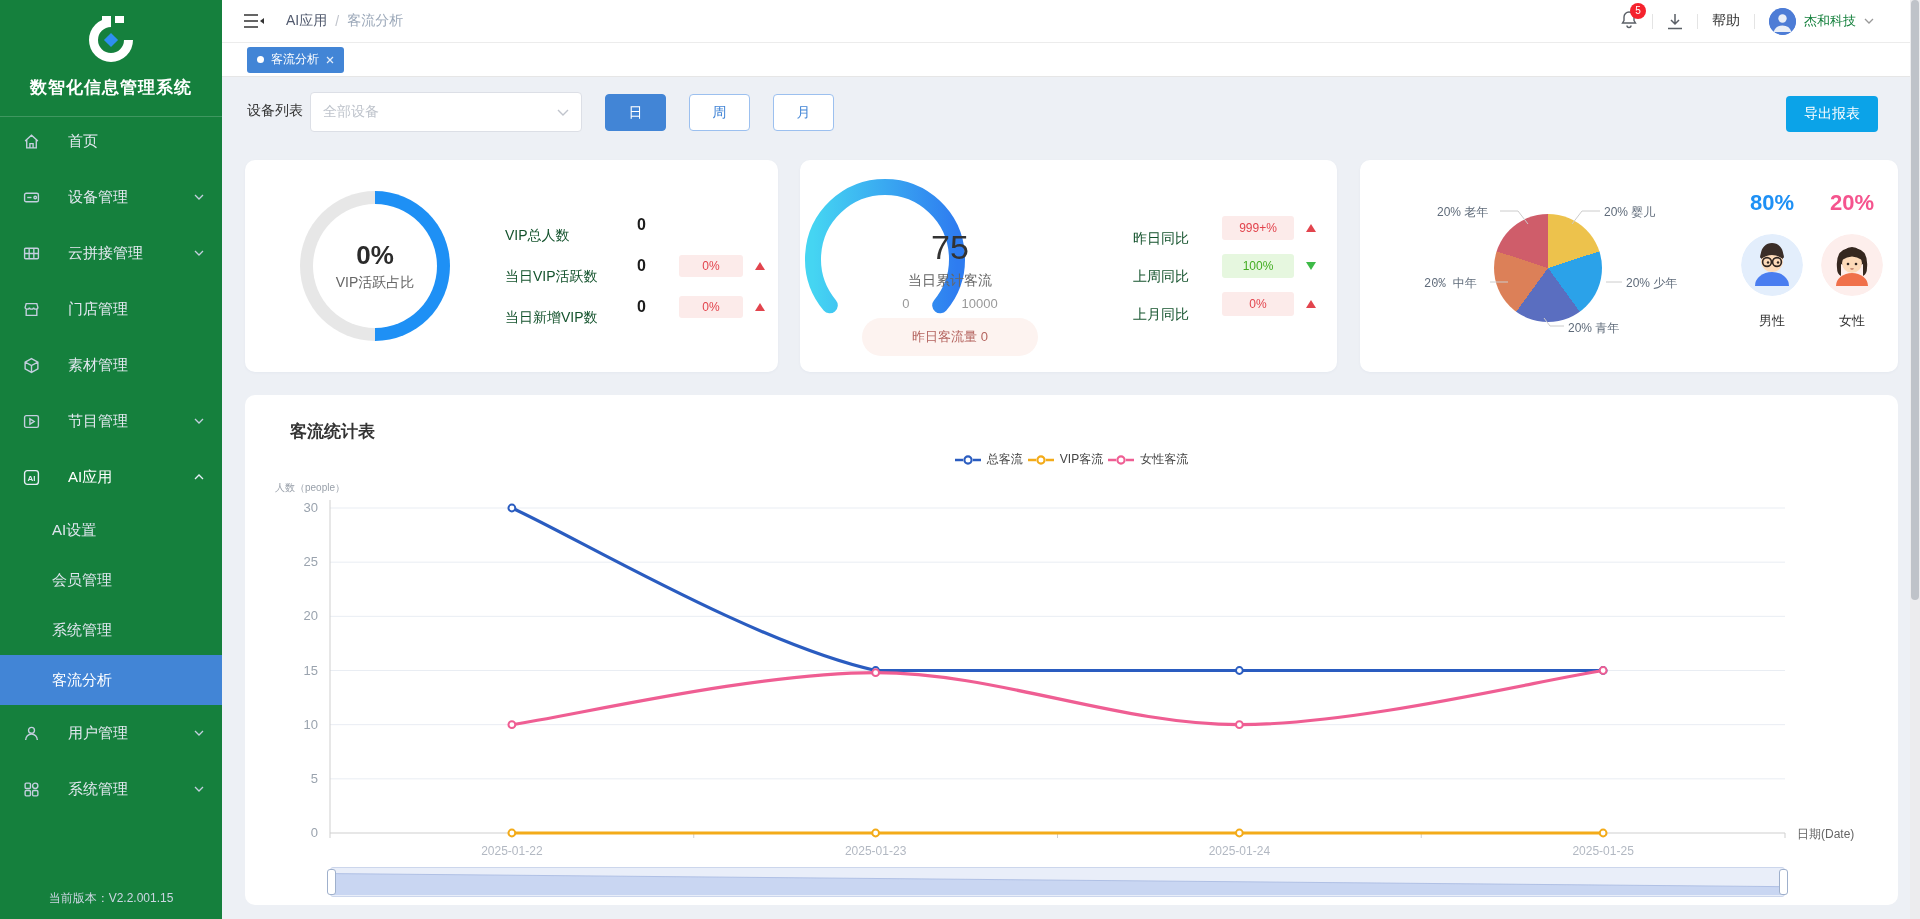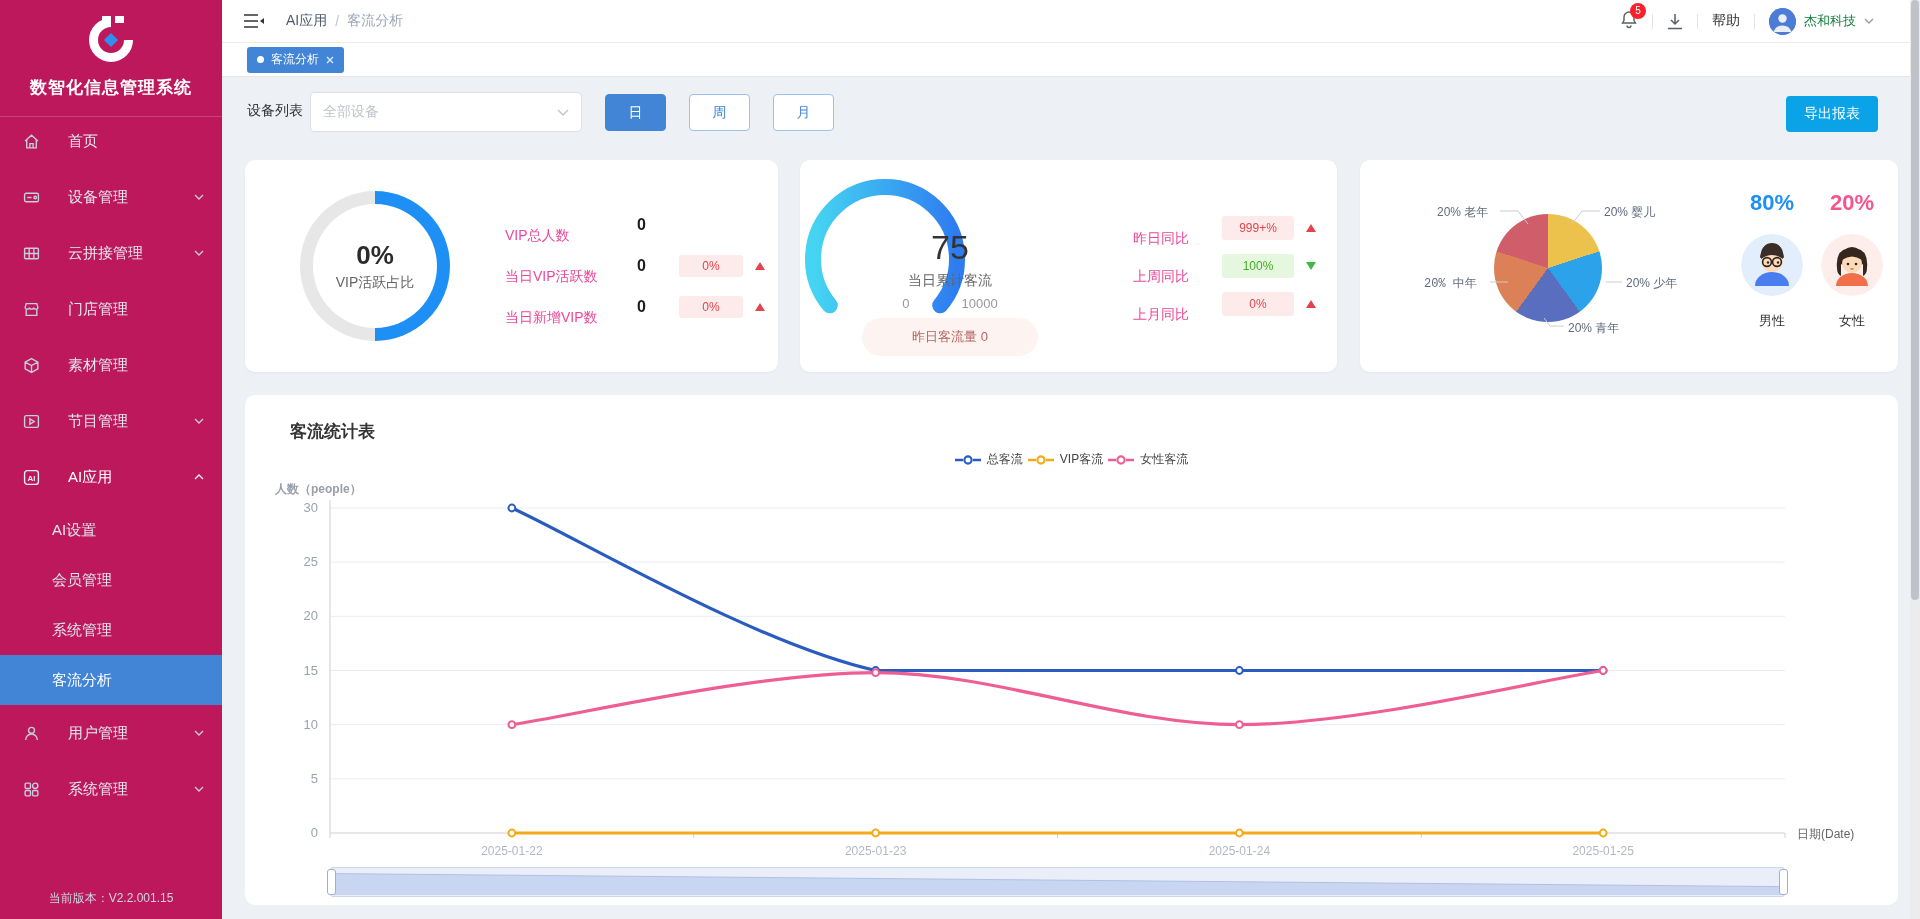--- a/index.html
+++ b/index.html
@@ -1,21 +1,21 @@
 <!DOCTYPE html>
 <html><head>
 <meta charset="utf-8">
 <style>
   *{margin:0;padding:0;box-sizing:border-box;}
   html,body{width:1920px;height:919px;overflow:hidden;}
   body{font-family:"Liberation Sans","DejaVu Sans",sans-serif;background:#edf0f5;}
   .screen{position:relative;width:1920px;height:919px;overflow:hidden;}
 
   
-  .sidebar{position:absolute;left:0;top:0;width:222px;height:919px;background:#be185d;color:#e6ebf2;z-index:5;}
+  .sidebar{position:absolute;left:0;top:0;width:222px;height:919px;background:#15803d;color:#e6ebf2;z-index:5;}
   .logo-wrap{height:66px;display:flex;align-items:flex-end;justify-content:center;}
   .app-title{text-align:center;font-size:17px;font-weight:bold;color:#fff;margin-top:10px;letter-spacing:1px;}
   .side-divider{height:1px;background:rgba(255,255,255,.18);margin-top:17px;}
   .nav{position:absolute;top:113px;left:0;right:0;}
   .nav-item{height:56px;display:flex;align-items:center;padding:0 18px 0 22px;font-size:15px;color:#e3e8f0;cursor:pointer;gap:28px;}
   .nav-item .nicon{width:18px;height:18px;flex:0 0 18px;display:flex;align-items:flex-end;justify-content:center;}
   .nav-item .nlabel{flex:1;}
   .sub-item{height:50px;display:flex;align-items:center;padding-left:52px;font-size:15px;color:#dfe5ee;cursor:pointer;}
   .sub-item.active{background:#4285d6;color:#fff;}
   .version{position:absolute;bottom:12px;left:0;right:0;text-align:center;font-size:12px;color:#ccd5e2;}
@@ -63,21 +63,21 @@
 
   .donut-block{width:260px;display:flex;align-items:center;justify-content:center;}
   .donut{position:relative;width:150px;height:150px;border-radius:50%;}
   .donut::after{content:"";position:absolute;inset:13px;background:#fff;border-radius:50%;}
   .donut-txt{position:absolute;inset:0;z-index:2;display:flex;flex-direction:column;align-items:center;justify-content:center;gap:3px;}
   .donut-pct{font-size:26px;font-weight:bold;color:#2b2b2b;}
   .donut-cap{font-size:14px;color:#666;}
 
   .stat-rows{flex:1;display:flex;flex-direction:column;justify-content:center;gap:17px;padding-right:10px;}
   .stat-row{display:flex;align-items:center;height:24px;}
-  .stat-label{width:132px;font-size:14px;color:#ec4899;margin-top:22px;}
+  .stat-label{width:132px;font-size:14px;color:#14532d;margin-top:22px;}
   .stat-value{width:42px;font-size:16px;font-weight:bold;color:#1c1c1c;}
   .badge{width:64px;height:22px;border-radius:3px;font-size:12px;display:flex;align-items:center;justify-content:center;margin-right:12px;}
   .badge.red{background:#fcebea;color:#e2444d;}
   .badge.green{background:#e6f7df;color:#43ad22;}
   .badge.hidden,.arr.hidden{visibility:hidden;}
   .arr{width:0;height:0;border-left:5px solid transparent;border-right:5px solid transparent;}
   .arr.up{border-bottom:8px solid #e2444d;}
   .arr.down{border-top:8px solid #3dba47;}
 
   .gauge-block{width:300px;position:relative;display:flex;align-items:flex-start;justify-content:flex-start;}
@@ -102,21 +102,21 @@
   .gender-pct.female{color:#f5548e;}
   .gender-avatar{width:62px;height:62px;border-radius:50%;margin-top:18px;overflow:hidden;}
   .gender-name{margin-top:16px;font-size:13px;color:#333;}
 
   
   .chart-card{position:absolute;left:23px;top:318px;width:1653px;height:510px;background:#fff;border-radius:10px;}
   .chart-title{position:absolute;left:45px;top:25px;font-size:17px;font-weight:bold;color:#333;}
   .legend{position:absolute;left:0;top:56px;width:100%;display:flex;justify-content:center;gap:5px;}
   .legend-item{display:flex;align-items:center;gap:6px;font-size:12px;cursor:pointer;}
   .legend-item .ltxt{color:#444;}
-  .ylabel{position:absolute;left:30px;top:86px;font-size:12px;color:#99a0aa;font-weight:bold;}
+  .ylabel{position:absolute;left:30px;top:86px;font-size:10px;color:#99a0aa;}
   .xlabel{position:absolute;left:1552px;top:431px;font-size:12px;color:#666;}
   #line-chart{position:absolute;left:0;top:0;}
   .datazoom{position:absolute;left:85px;top:472px;width:1455px;height:30px;background:#e9eef9;border:1px solid #ccd6ec;border-radius:3px;cursor:pointer;}
   .dz-shadow{position:absolute;left:0;top:0;width:100%;height:100%;}
   .dz-handle{position:absolute;top:1px;width:9px;height:26px;background:#fff;border:1px solid #9fb0cc;border-radius:3px;}
   .dz-left{left:-4px;}  .dz-right{right:-4px;}
 
   
   .scrollbar{position:absolute;right:0;top:0;width:10px;height:919px;background:#ececee;z-index:10;}
   .scroll-thumb{position:absolute;top:0;left:1px;width:8px;height:600px;border-radius:4px;background:#bfc3c9;cursor:pointer;}

